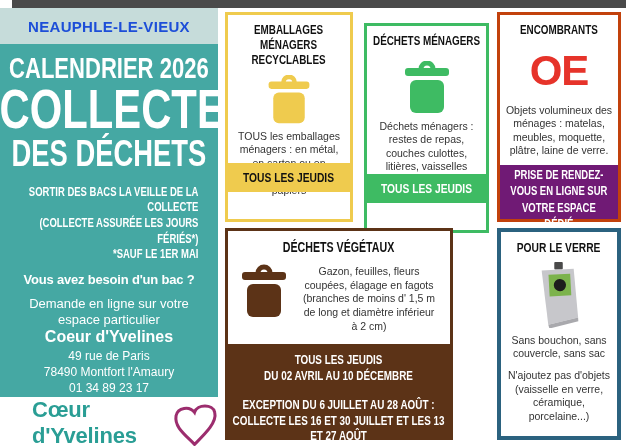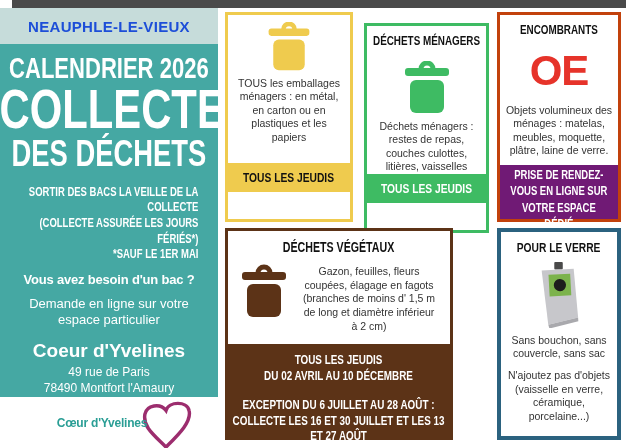--- a/index.html
+++ b/index.html
@@ -13,24 +13,24 @@
            display:flex;align-items:center;justify-content:center;letter-spacing:.3px;}
   .tealblock{height:353px;background:#45a8a3;color:#fff;text-align:center;box-sizing:border-box;padding-top:9px;}
   .cond{display:block;width:132%;margin-left:-16%;transform:scaleX(.76);transform-origin:50% 50%;}
   .t1{font-size:29px;font-weight:bold;line-height:1.05;white-space:nowrap;}
   .t2{font-size:55px;font-weight:bold;line-height:.95;white-space:nowrap;}
   .t3{font-size:36px;font-weight:bold;line-height:1.0;white-space:nowrap;}
   .notice{margin-top:13px;font-weight:bold;font-size:12.5px;line-height:1.25;text-align:right;}
   .notice .cond{padding:0 26px;box-sizing:border-box;}
   .question{margin-top:9px;font-size:13px;font-weight:bold;letter-spacing:-.2px;}
   .answer{margin-top:9px;font-size:13px;max-width:196px;margin-left:auto;margin-right:auto;line-height:1.25;}
-  .orgname{margin-top:12px;font-size:19px;font-weight:bold;}
+  .orgname{font-size:16px;font-weight:bold;}
   .addr{margin-top:3px;font-size:12px;line-height:1.32;}
   .logoarea{height:51px;background:#fff;position:relative;display:flex;align-items:center;justify-content:center;}
-  .logotext{color:#2a9e95;font-weight:bold;font-size:12px;letter-spacing:-.2px;margin-right:-8px;position:relative;z-index:2;margin-left:32px;}
+  .logotext{color:#2a9e95;font-weight:bold;font-size:22px;letter-spacing:-.2px;margin-right:-8px;position:relative;z-index:2;margin-left:32px;}
   .heart{position:relative;top:2px;}
 
   
   .card{position:absolute;background:#fff;box-sizing:border-box;text-align:center;}
   .card-title{font-weight:bold;font-size:13px;line-height:1.15;color:#111;margin-top:8px;}
   .desc{font-size:10.5px;line-height:1.28;color:#333;padding:0 5px;}
   .band{position:absolute;left:0;right:0;font-weight:bold;}
 
   #card-recyclables{left:225px;top:12px;width:128px;height:210px;border:3px solid #efcb4e;}
   #card-menagers  {left:364px;top:23px;width:125px;height:210px;border:3px solid #3ebb63;}
@@ -93,20 +93,23 @@
       <span class="logotext">Cœur d'Yvelines</span>
       <svg class="heart" width="54" height="50" viewBox="0 0 56 52">
         <path d="M28,49 C15,36 4,28 6,15 C8,5 22,3 28,11 C31,1 50,1 52,11 C55,23 40,37 28,49" fill="none" stroke="#9c2d6e" stroke-width="3.6" stroke-linecap="round"></path>
       </svg>
     </div>
   </aside>
 
   <main>
 
     <section class="card" id="card-recyclables">
+      <div class="card-title">
+          <span class="cond">EMBALLAGES MÉNAGERS RECYCLABLES</span>
+        </div>
       <svg class="bin" width="42" height="50" viewBox="0 0 44 54" style="color:#efcb4e">
         <path d="M16 8 a6 6 0 0 1 12 0" fill="none" stroke="currentColor" stroke-width="5"></path>
         <rect x="0" y="7" width="44" height="8" rx="3" fill="currentColor"></rect>
         <rect x="5" y="19" width="34" height="33" rx="6" fill="currentColor"></rect>
       </svg>
       <div class="desc">TOUS les emballages ménagers : en métal, en carton ou en plastiques et les papiers</div>
       <div class="band band-sched band-yellow">
         <span class="cond">TOUS LES JEUDIS</span>
       </div>
     </section>

